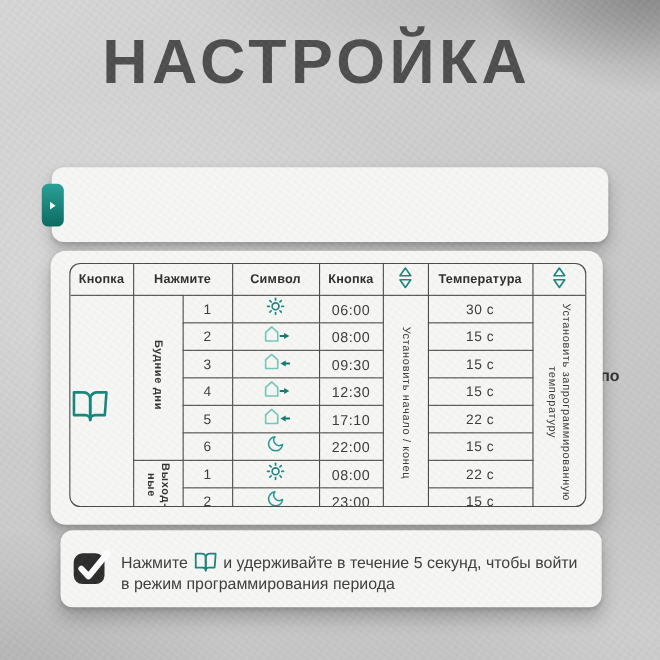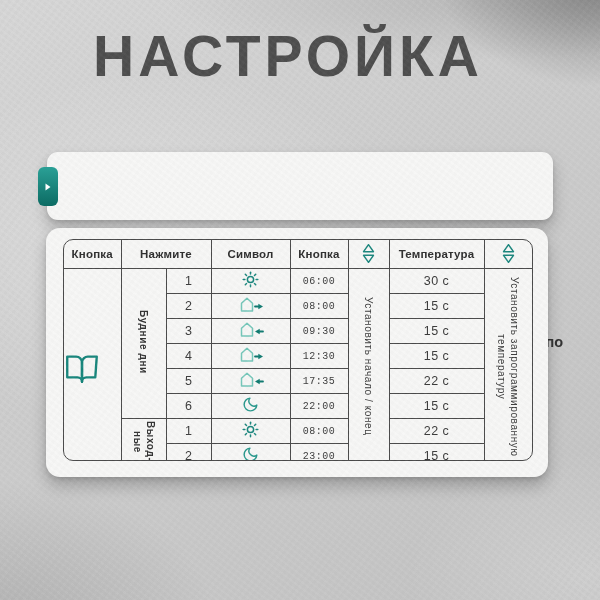--- a/index.html
+++ b/index.html
@@ -34,21 +34,21 @@
     line-height:19.5px;color:#3e3e3e;}
   .intro-text b{color:#333;}
   .table-card{left:46px;top:228px;width:502px;height:249px;padding:11px 17px 18px 17px;
     box-sizing:border-box;border-radius:14px;}
   .tbl-frame{width:100%;height:100%;border:1.5px solid #4b4b4b;border-radius:10px;overflow:hidden;}
   table.tbl{border-collapse:collapse;border-style:hidden;table-layout:fixed;width:100%;height:100%;}
   table.tbl th, table.tbl td{border:1.5px solid #4b4b4b;padding:0;text-align:center;vertical-align:middle;}
   table.tbl th{font-size:11.5px;font-weight:bold;color:#2f2f2f;height:28px;letter-spacing:.2px;}
   table.tbl td{height:24px;color:#3c3c3c;}
   .c-num{font-size:12.5px;color:#4a4a4a;}
-  .c-time{font-size:10px;letter-spacing:.5px;font-family:Liberation Mono, monospace;}
+  .c-time{font-size:13px;letter-spacing:.5px;}
   .c-temp{font-size:12.5px;letter-spacing:.5px;}
   .vwrap{writing-mode:vertical-rl;display:inline-block;font-size:10px;color:#333;
     line-height:13px;letter-spacing:.6px;font-weight:bold;}
   .vwrap.light{font-weight:normal;color:#3a3a3a;}
   .note-card{left:55px;top:482px;width:492px;height:70px;}
   .note-check{position:absolute;left:11px;top:16px;width:36px;height:34px;}
   .note-text{position:absolute;left:55px;top:19px;width:425px;font-size:14.5px;
     line-height:19px;color:#3e3e3e;}
   .inline-book{vertical-align:-4px;margin:0 5px;}
   svg{display:block;}
@@ -183,21 +183,21 @@
 
         <tr>
           <td class="c-num">5</td>
           <td class="sym">
             <svg width="26" height="17" viewBox="0 0 26 17">
               <path d="M3.5 15 V7.2 L9 2.2 L14.5 7.2 V15 Z" fill="none" stroke="#76c8bb" stroke-width="1.5" stroke-linejoin="round"></path>
               <line x1="21" y1="10.5" x2="25" y2="10.5" stroke="#0f7a70" stroke-width="1.8" stroke-linecap="round"></line>
               <polygon points="21.7,7.8 17,10.5 21.7,13.2" fill="#0f7a70"></polygon>
             </svg>
           </td>
-          <td class="c-time">17:35</td>
+          <td class="c-time">17:10</td>
           <td class="c-temp">22 c</td>
         </tr>
 
         <tr>
           <td class="c-num">6</td>
           <td class="sym">
             <svg width="17" height="17" viewBox="0 0 24 24">
               <path d="M21 12.79A9 9 0 1 1 11.21 3 7 7 0 0 0 21 12.79z" fill="none" stroke="#2a9a8e" stroke-width="2" stroke-linejoin="round" stroke-linecap="round"></path>
             </svg>
           </td>
@@ -237,14 +237,26 @@
             </svg>
           </td>
           <td class="c-time">23:00</td>
           <td class="c-temp">15 c</td>
         </tr>
       </tbody>
         </table>
     </div>
   </div>
 
+  <div class="card note-card">
+    <svg class="note-check" viewBox="0 0 36 34">
+      <rect x="1" y="5" width="28" height="28" rx="8" fill="#2d2d2d"></rect>
+      <path d="M8 19 L14.5 26 L32 4.5" fill="none" stroke="#ffffff" stroke-width="5.5" stroke-linecap="round" stroke-linejoin="round"></path>
+    </svg>
+    <div class="note-text"><span>Нажмите</span><svg class="inline-book" width="22" height="19" viewBox="0 0 24 21">
+          <g fill="none" stroke="#17867c" stroke-width="1.8" stroke-linejoin="round" stroke-linecap="round">
+            <path d="M2 2.5h6a4 4 0 0 1 4 4v13a3 3 0 0 0-3-3H2z"></path>
+            <path d="M22 2.5h-6a4 4 0 0 0-4 4v13a3 3 0 0 1 3-3h6z"></path>
+          </g>
+        </svg><span>и удерживайте в течение 5 секунд, чтобы войти в режим программирования периода</span></div>
+  </div>
 
 </div>
 
 </body></html>

